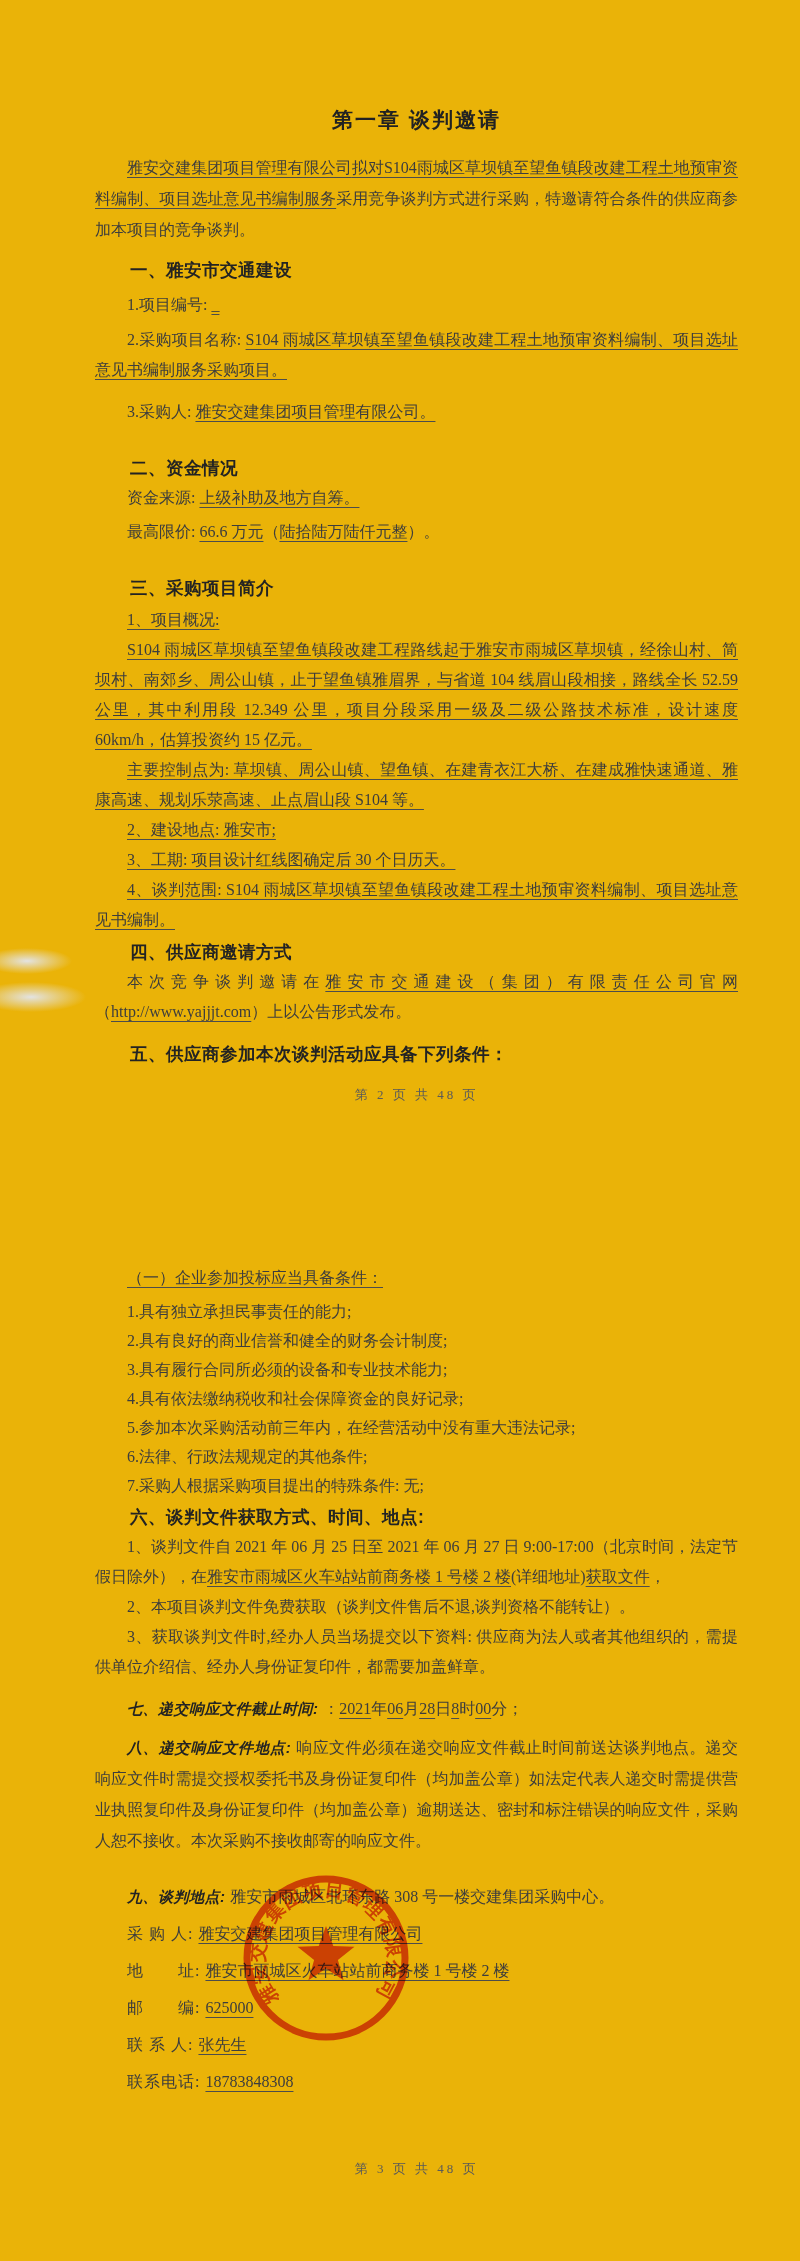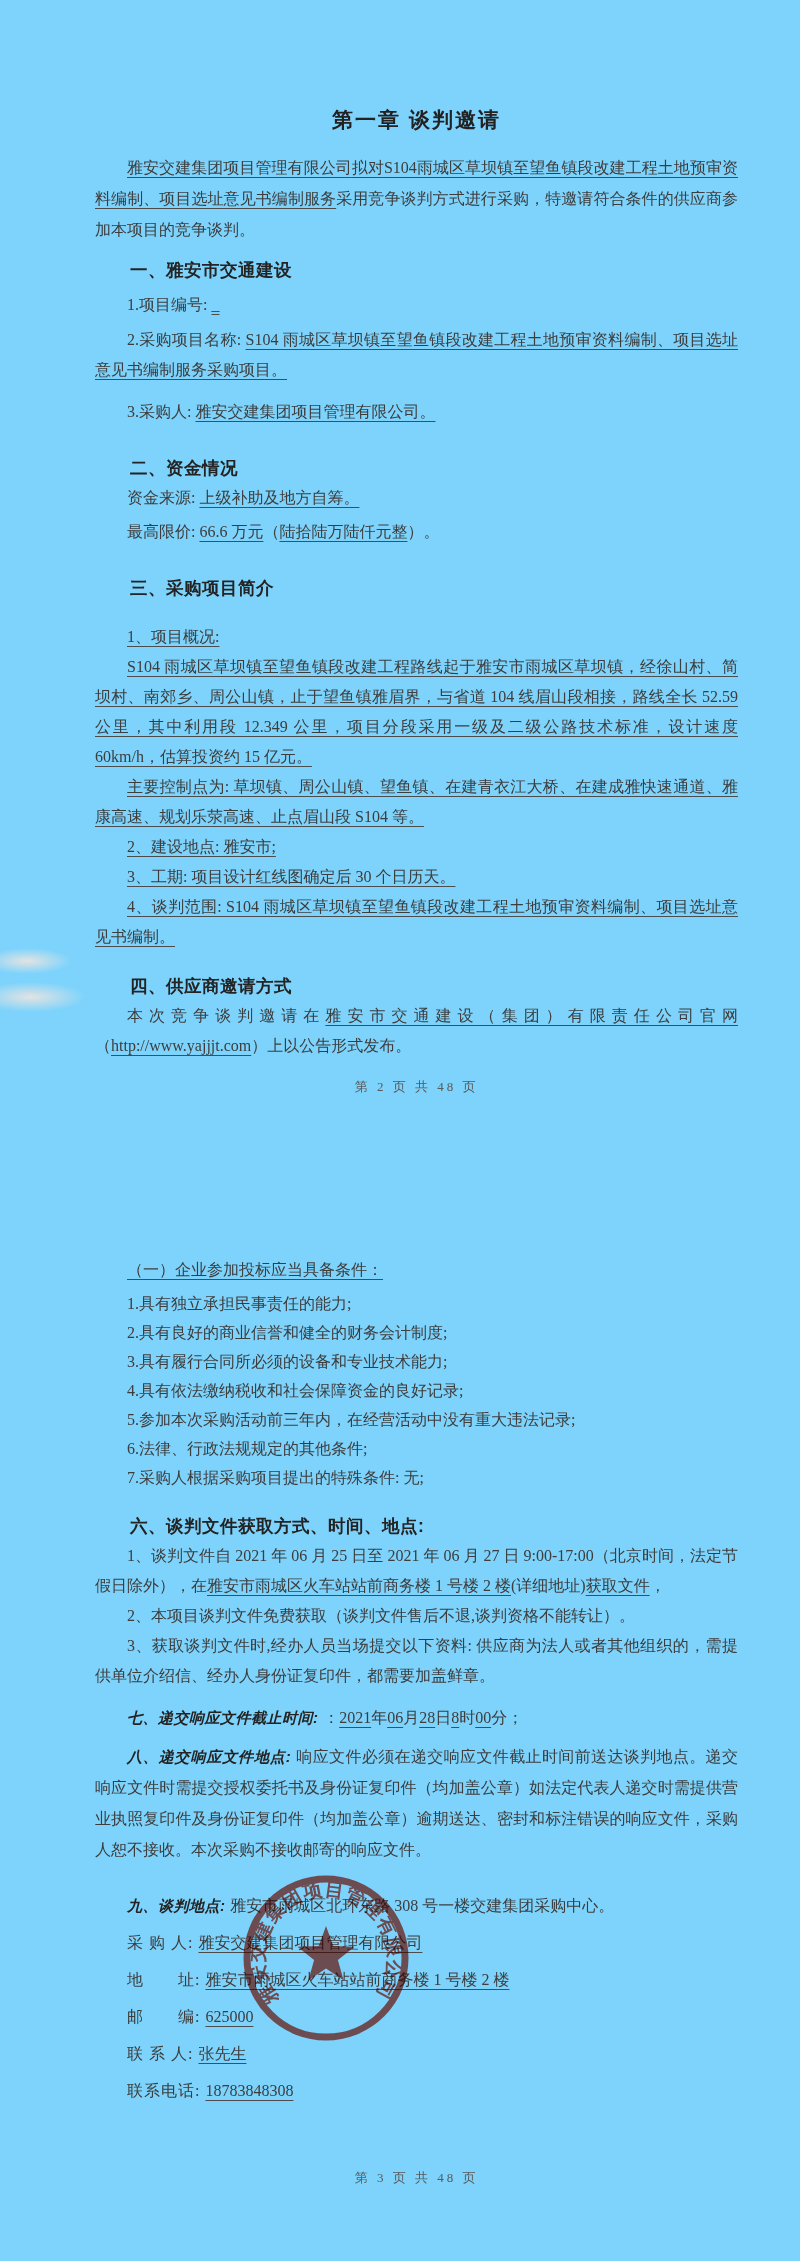--- a/index.html
+++ b/index.html
@@ -3,21 +3,21 @@
 <meta charset="utf-8">
 <style>
   html,body{margin:0;padding:0;}
   body{
     width:800px;height:2261px;
     background:#ffffff;
     font-family:"Liberation Serif","DejaVu Serif",serif;
   }
   .doc{
     position:relative;width:800px;height:2261px;overflow:hidden;
-    background:#7dd3fc;color:#3d3d3d;
+    background:#eab308;color:#3d3d3d;
   }
   .content{padding:0 62px 0 95px;}
   .pad-top{padding-top:104px;}
   .title{
     margin:0;text-align:center;
     font-family:"Liberation Sans","DejaVu Sans",sans-serif;
     font-weight:700;font-size:21px;color:#222;line-height:32px;letter-spacing:2px;
   }
   p{margin:0;font-size:16px;line-height:30px;text-align:justify;color:#3d3d3d;}
   .indent{text-indent:2em;}
@@ -25,21 +25,21 @@
     font-family:"Liberation Sans","DejaVu Sans",sans-serif;
     font-weight:700;font-size:17.5px;color:#232323;line-height:30px;
     text-indent:2em;text-align:left;letter-spacing:.5px;
   }
   .b-head{
     font-family:"Liberation Sans","DejaVu Sans",sans-serif;
     font-weight:700;font-size:15px;color:#232323;letter-spacing:.5px;font-style:italic;
   }
   .u{text-decoration:underline;text-underline-offset:4px;text-decoration-thickness:1px;text-decoration-color:#4c4c4c;}
   .nowrap{white-space:nowrap;}
-  .mt4{margin-top:4px;}.mt5{margin-top:5px;}.mt6{margin-top:19px;}.mt8{margin-top:8px;}
+  .mt4{margin-top:4px;}.mt5{margin-top:5px;}.mt6{margin-top:2px;}.mt8{margin-top:8px;}
   .mt10{margin-top:10px;}.mt12{margin-top:12px;}.mt14{margin-top:26px;}.mt16{margin-top:16px;}
   .lh29{line-height:29px;}
   .lh31{line-height:31px;}
   .page-footer{
     margin-top:16px;text-align:center;font-size:13px;color:#5a5a5a;
     letter-spacing:3px;line-height:20px;text-indent:0;
   }
   .page-gap{height:158px;}
   .footer2{margin-top:62px;}
   .contact-row{line-height:30px;margin-top:7px;text-align:left;font-family:Liberation Serif, serif;}
@@ -94,20 +94,21 @@
     <p class="indent"><span class="u">2、建设地点: 雅安市;</span></p>
 
     <p class="indent"><span class="u">3、工期: 项目设计红线图确定后 30 个日历天。</span></p>
 
     <p class="indent"><span class="u">4、谈判范围: S104 雨城区草坝镇至望鱼镇段改建工程土地预审资料编制、项目选址意见书编制。</span></p>
 
     <p class="h-sec mt6">四、供应商邀请方式</p>
 
     <p class="indent"><span>本次竞争谈判邀请在</span><span class="u">雅安市交通建设（集团）有限责任公司官网</span><span class="nowrap"><span>（</span><span class="u">http://www.yajjjt.com</span></span><span>）上以公告形式发布。</span></p>
 
+    <p class="h-sec mt12">五、供应商参加本次谈判活动应具备下列条件：</p>
 
     <p class="page-footer">第 2 页 共 48 页</p>
   </div>
 
   <div class="page-gap"></div>
 
   <div class="content">
 
     <p class="indent"><span class="u">（一）企业参加投标应当具备条件：</span></p>
 

